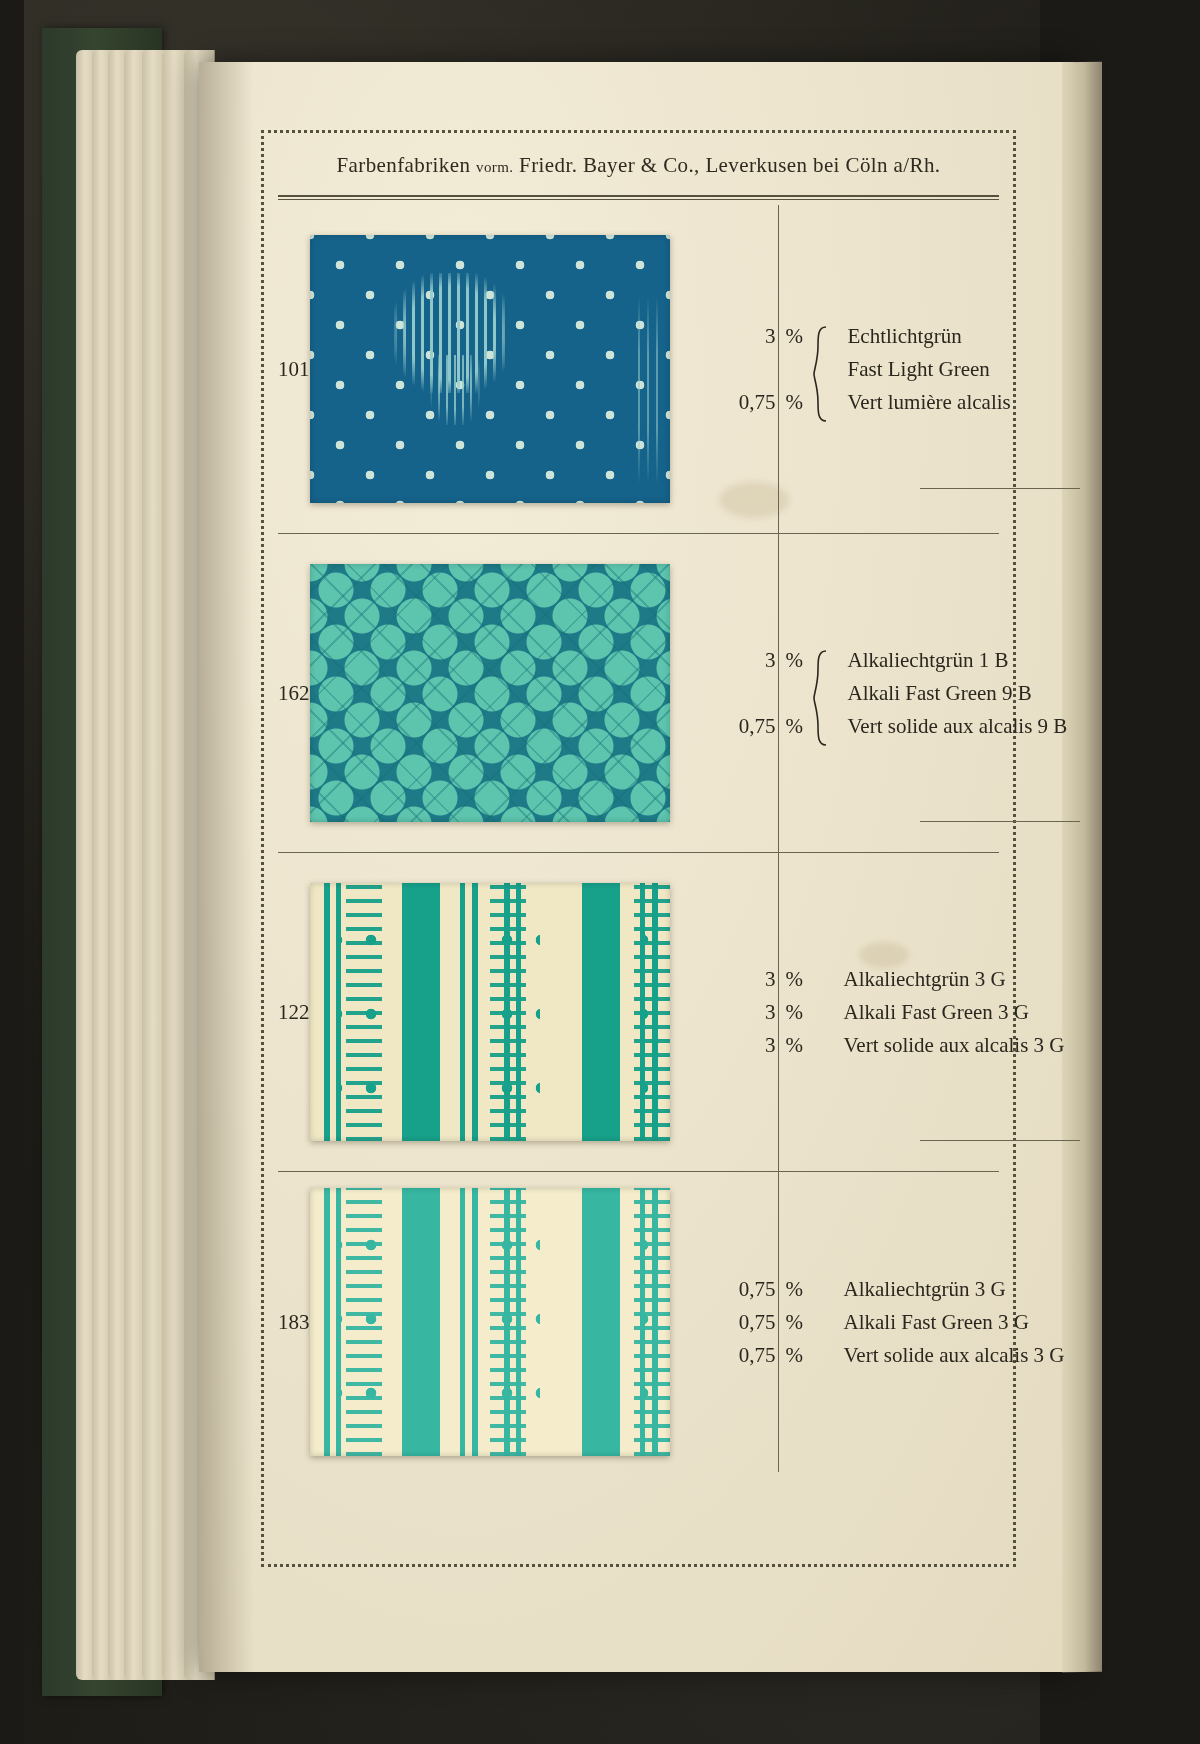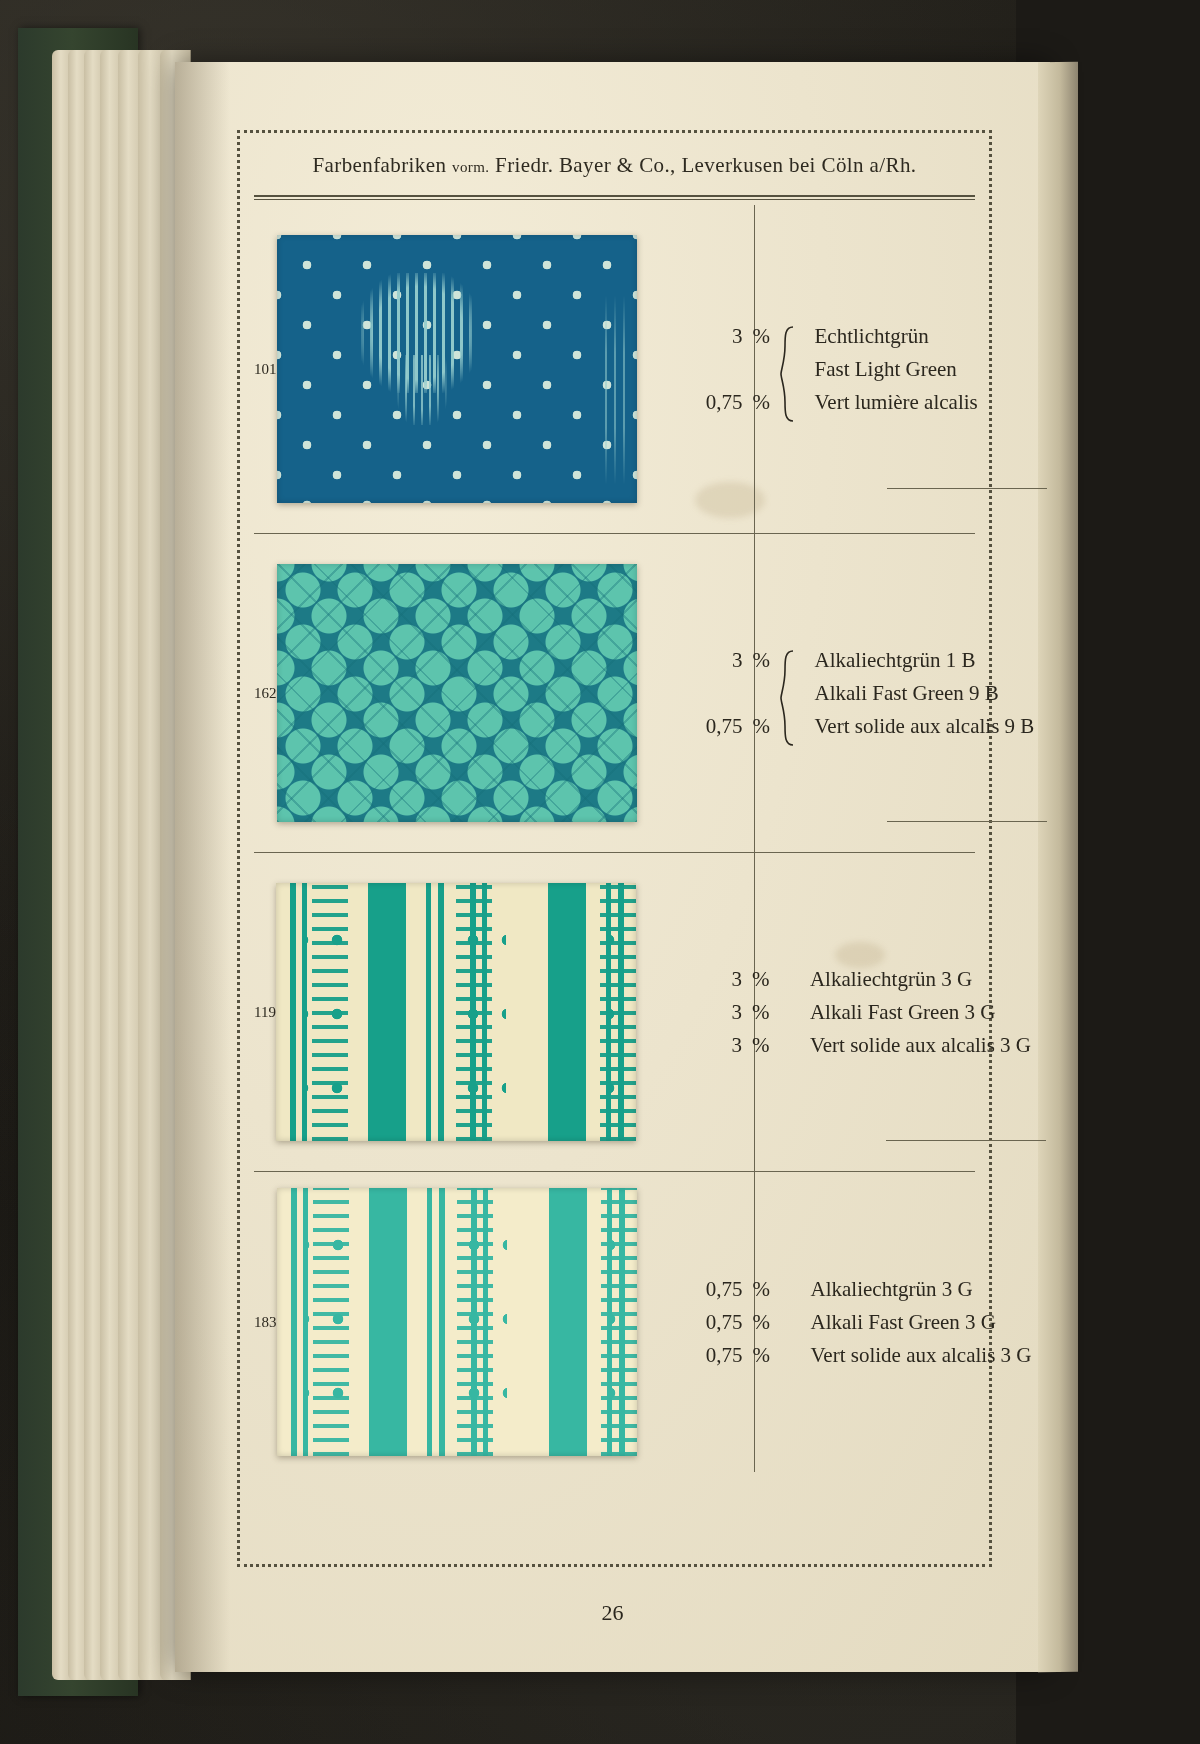--- a/index.html
+++ b/index.html
@@ -13,20 +13,21 @@
     overflow: hidden;
     font-family: "Liberation Serif", serif;
   }
 
   
   .scene {
     position: relative;
     width: 1016px;
     height: 1744px;
     background: #737373;
+    margin-left: 24px;
   }
 
   
   .bg-texture {
     position: absolute;
     inset: 0;
     background:
       radial-gradient(circle at 20% 10%, rgba(70,66,56,0.55), transparent 60%),
       radial-gradient(circle at 85% 85%, rgba(60,58,50,0.45), transparent 65%),
       linear-gradient(160deg, #23211b 0%, #171511 45%, #1d1b16 100%);
@@ -149,21 +150,21 @@
     position: relative;
     display: flex;
     align-items: center;
     border-bottom: 1px solid #6a6550;
   }
   .row:last-child { border-bottom: none; }
 
   .col-num {
     width: 74px;
     text-align: center;
-    font-size: 15px;
+    font-size: 21px;
     color: #2c281f;
   }
   .col-swatch {
     width: 430px;
     display: flex;
     align-items: center;
     justify-content: center;
     position: relative;
   }
   .col-div {
@@ -461,21 +462,21 @@
 
                 <div class="pct-num">0,75</div>
                 <div class="pct-sym">%</div>
                 <div class="name">Vert solide aux alcalis 9 B</div>
               </div>
               <div class="sep" style="bottom:30px;"></div>
             </div>
           </div>
 
           <div class="row" style="height:318px;">
-            <div class="col-num">119</div>
+            <div class="col-num">122</div>
             <div class="col-swatch">
               <div class="swatch sw-stripe" style="--g:#17a08a;">
                 <div class="bands"></div>
                 <div class="motifA"></div>
                 <div class="dots"></div>
               </div>
             </div>
             <div class="col-div"></div>
             <div class="col-text">
               <div class="entry">
@@ -519,15 +520,14 @@
                 <div class="pct-sym">%</div>
                 <div class="name">Vert solide aux alcalis 3 G</div>
               </div>
             </div>
           </div>
 
         </div>
       </div>
     </div>
 
-    <div class="page-number">26</div>
   </div>
 </div>
 
 </body></html>

